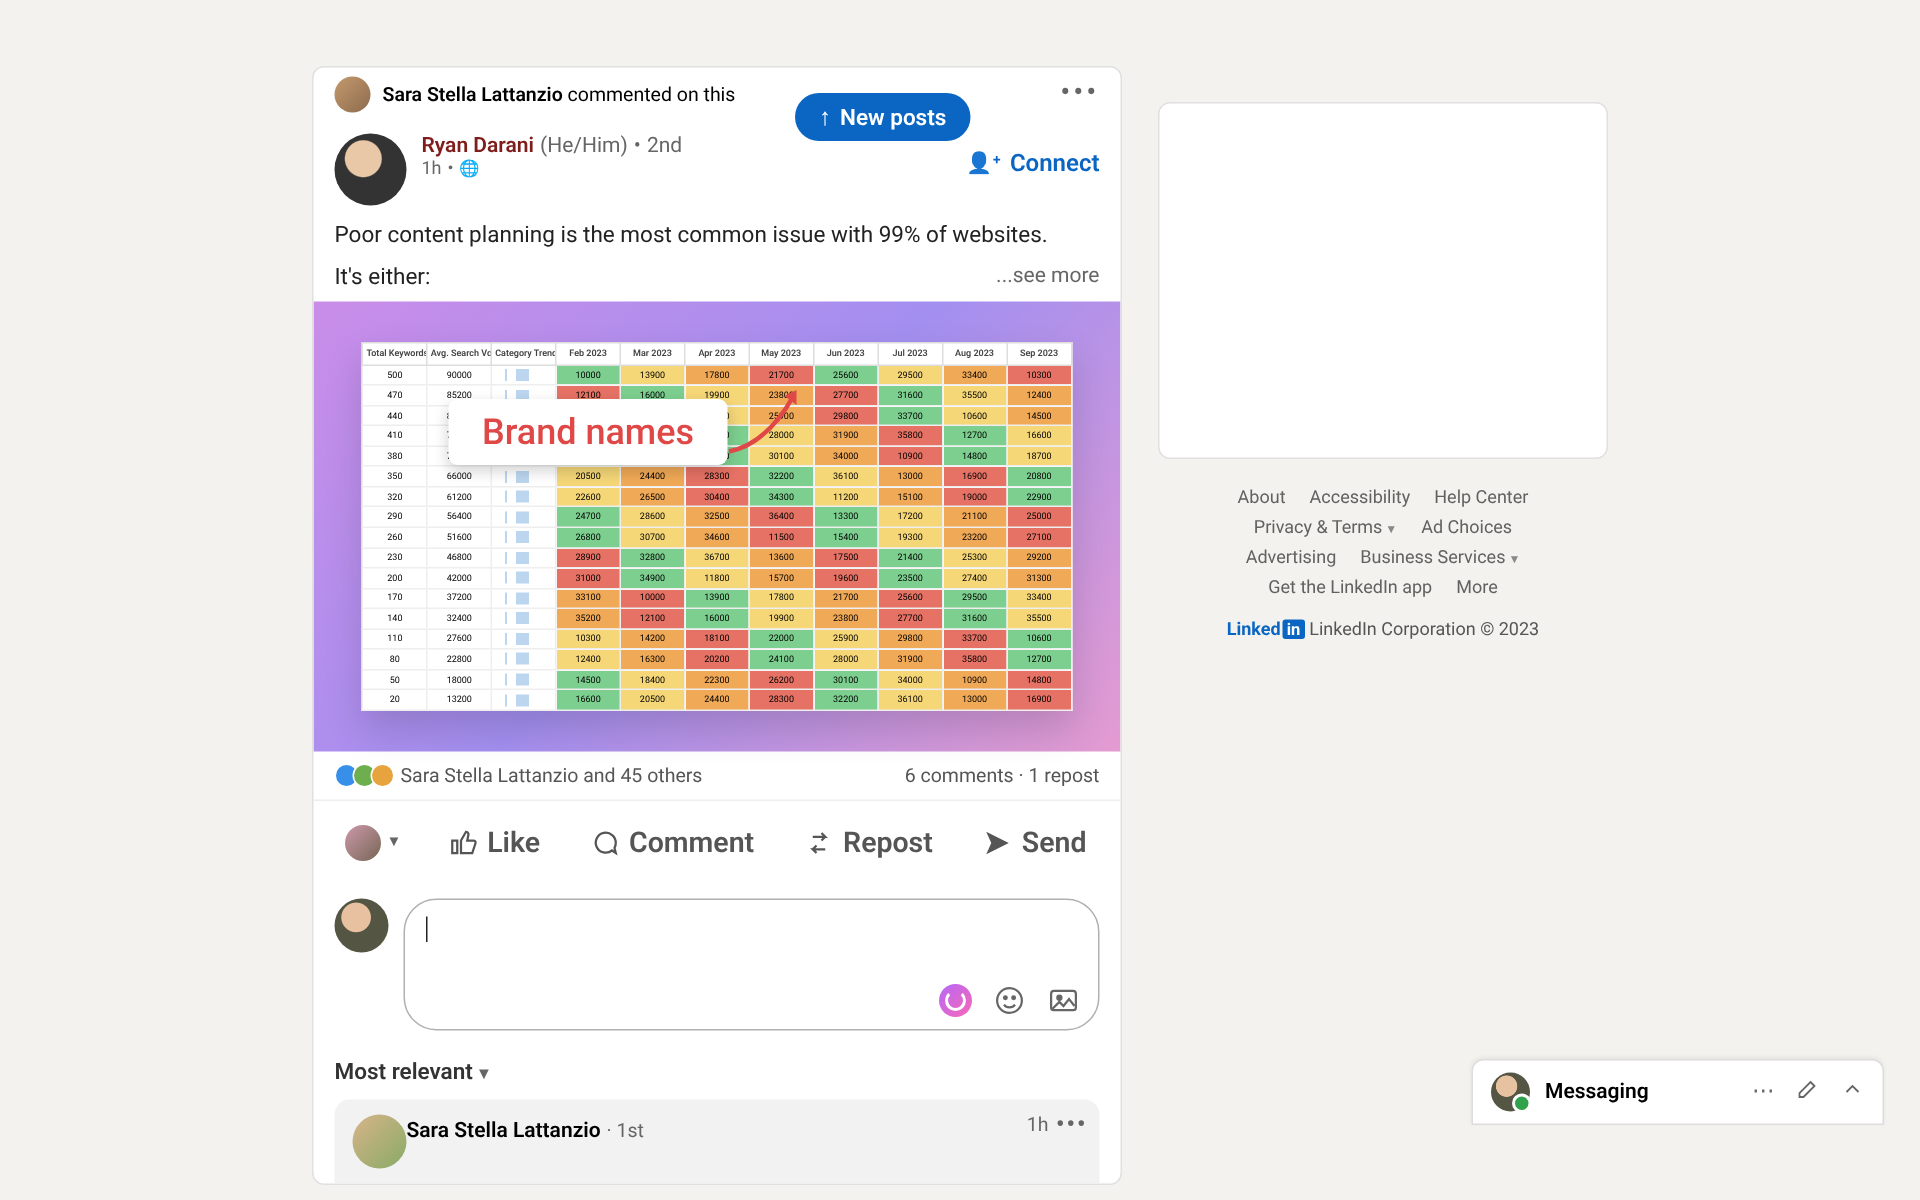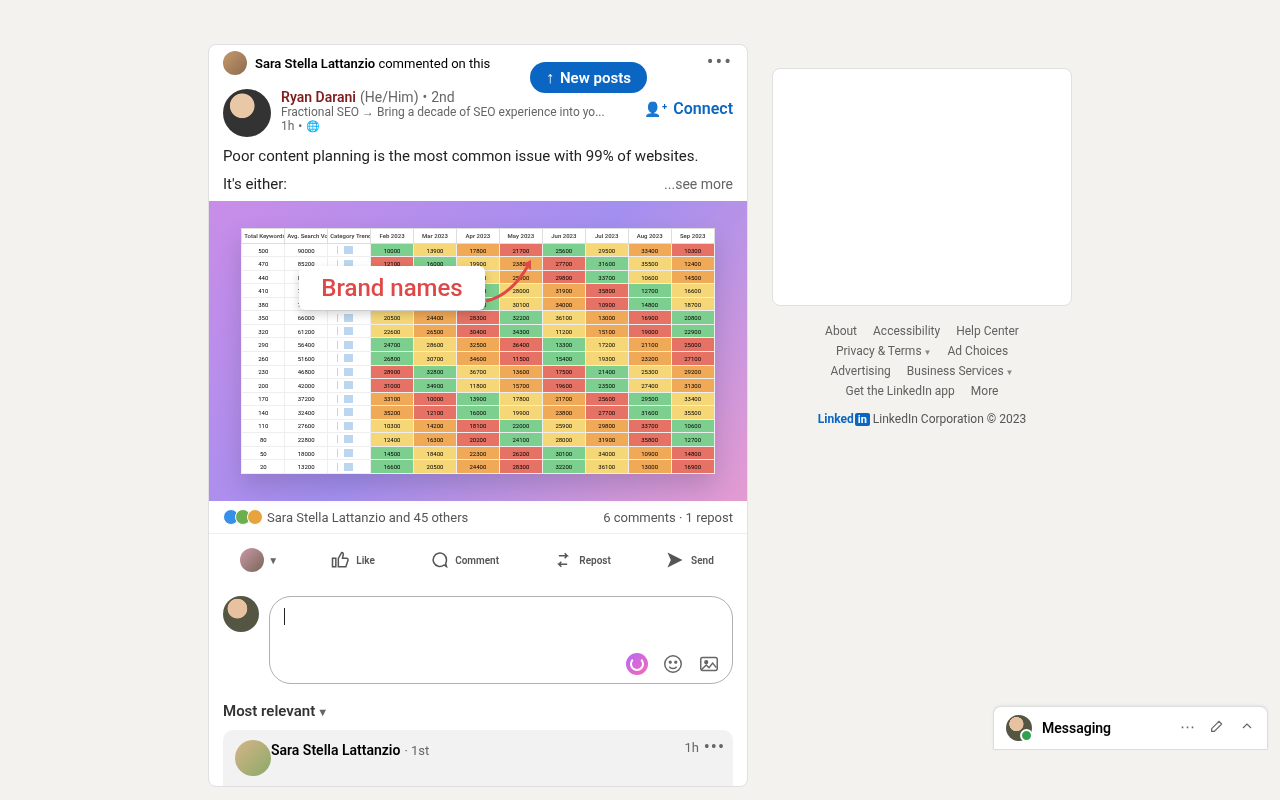--- a/index.html
+++ b/index.html
@@ -54,21 +54,21 @@
   .react-icons { display:flex; }
   .react-icons span { width:16px; height:16px; border-radius:50%; border:1.5px solid #fff; margin-left:-4px; display:inline-block;}
   .react-icons span:first-child{margin-left:0;}
   .r-like{background:#378fe9;} .r-cel{background:#6dae4f;} .r-sup{background:#e7a33e;}
   .social-row .right { cursor:pointer; }
 
   .actions-row { display:flex; align-items:center; justify-content:space-around; padding:6px 6px; }
   .user-chip { display:flex; align-items:center; gap:4px; padding:6px 10px; cursor:pointer;}
   .user-chip .av { width:24px; height:24px; border-radius:50%; background:linear-gradient(135deg,#c9a,#765);}
   .user-chip .cd { font-size:10px; color:#666;}
-  .act-btn { display:flex; align-items:center; gap:6px; padding:10px 12px; color:#555; font-weight:600; font-size:10px; cursor:pointer; border-radius:4px;}
+  .act-btn { display:flex; align-items:center; gap:6px; padding:10px 12px; color:#555; font-weight:600; font-size:19px; cursor:pointer; border-radius:4px;}
   .act-btn svg{width:20px;height:20px;fill:none;stroke:#555;stroke-width:1.8;}
 
   .comment-box-row { display:flex; gap:10px; padding:10px 14px 14px 14px; align-items:flex-start;}
   .comment-box-row .av { width:36px; height:36px; border-radius:50%; background:radial-gradient(circle at 40% 35%,#e8c2a0 0 30%,#554 32% 100%); flex-shrink:0;}
   .comment-box { flex:1; border:1px solid #b0b0b0; border-radius:22px; padding:10px 14px 40px 14px; font-size:15px; color:#222; position:relative; min-height:88px;}
   .comment-box .caret { display:inline-block; width:1px; height:17px; background:#222; vertical-align:text-bottom; margin-right:1px;}
   .comment-icons { position:absolute; right:12px; bottom:8px; display:flex; gap:14px; align-items:center;}
   .comment-icons .ai { width:22px; height:22px; border-radius:50%; background:linear-gradient(135deg,#b768f7,#f768b7); display:flex;align-items:center;justify-content:center; }
   .comment-icons .ai::after{content:"";width:10px;height:10px;border:2px solid #fff;border-radius:50%;border-top-color:transparent;}
   .comment-icons .emoji, .comment-icons .img { width:22px;height:22px; color:#666; cursor:pointer;}
@@ -87,21 +87,21 @@
   
   .footer-links { margin-top:18px; text-align:center; font-size:12px; color:#62615f; }
   .footer-links .row { margin:6px 0; display:flex; flex-wrap:wrap; justify-content:center; gap:16px;}
   .footer-links a { color:#62615f; text-decoration:none; cursor:pointer;}
   .footer-links .dd::after{content:" ▼"; font-size:8px; color:#888;}
   .footer-brand { margin-top:14px; font-size:12px; color:#555;}
   .li-logo { font-weight:700; color:#0a66c2; }
   .li-logo .in{ background:#0a66c2; color:#fff; padding:0 3px; border-radius:2px; margin-left:1px; font-size:11px;}
   
   
-  .messaging { position:absolute; right:12px; bottom:50px; width:275px; background:#fff; border:1px solid #ddd; border-top-left-radius:8px; border-top-right-radius:8px; padding:8px 12px; display:flex; align-items:center; gap:10px; box-shadow:0 -1px 3px rgba(0,0,0,.06);}
+  .messaging { position:absolute; right:24px; bottom:50px; width:275px; background:#fff; border:1px solid #ddd; border-top-left-radius:8px; border-top-right-radius:8px; padding:8px 12px; display:flex; align-items:center; gap:10px; box-shadow:0 -1px 3px rgba(0,0,0,.06);}
   .messaging .av{width:26px;height:26px;border-radius:50%;background:radial-gradient(circle at 40% 35%,#e6c2a0 0 30%,#554 32% 100%); position:relative;}
   .messaging .av::after{content:"";position:absolute;right:-1px;bottom:-1px;width:9px;height:9px;background:#31a24c;border:2px solid #fff;border-radius:50%;}
   .messaging .lbl{font-weight:600;font-size:14px;flex:1;}
   .messaging .icns{display:flex;gap:14px;color:#666;}
   .messaging .icns span{cursor:pointer;font-size:15px;}
   .messaging svg{width:16px;height:16px;fill:none;stroke:#666;stroke-width:1.8;}
 </style>
 </head>
 <body>
 
@@ -123,21 +123,20 @@
 
     <div class="post-head">
       <div class="author-av"></div>
       <div class="author-meta">
         <div class="author-line1">
           <b>Ryan Darani</b>
           <span class="sub">(He/Him)</span>
           <span class="sub">•</span>
           <span class="sub">2nd</span>
         </div>
-        <div class="author-line2">Fractional SEO → Bring a decade of SEO experience into yo...</div>
         <div class="author-line3">
           <span>1h</span> • <span class="globe">🌐</span>
         </div>
       </div>
       <div class="connect">
         <span class="icn">👤⁺</span>
         <span>Connect</span>
       </div>
     </div>
 

